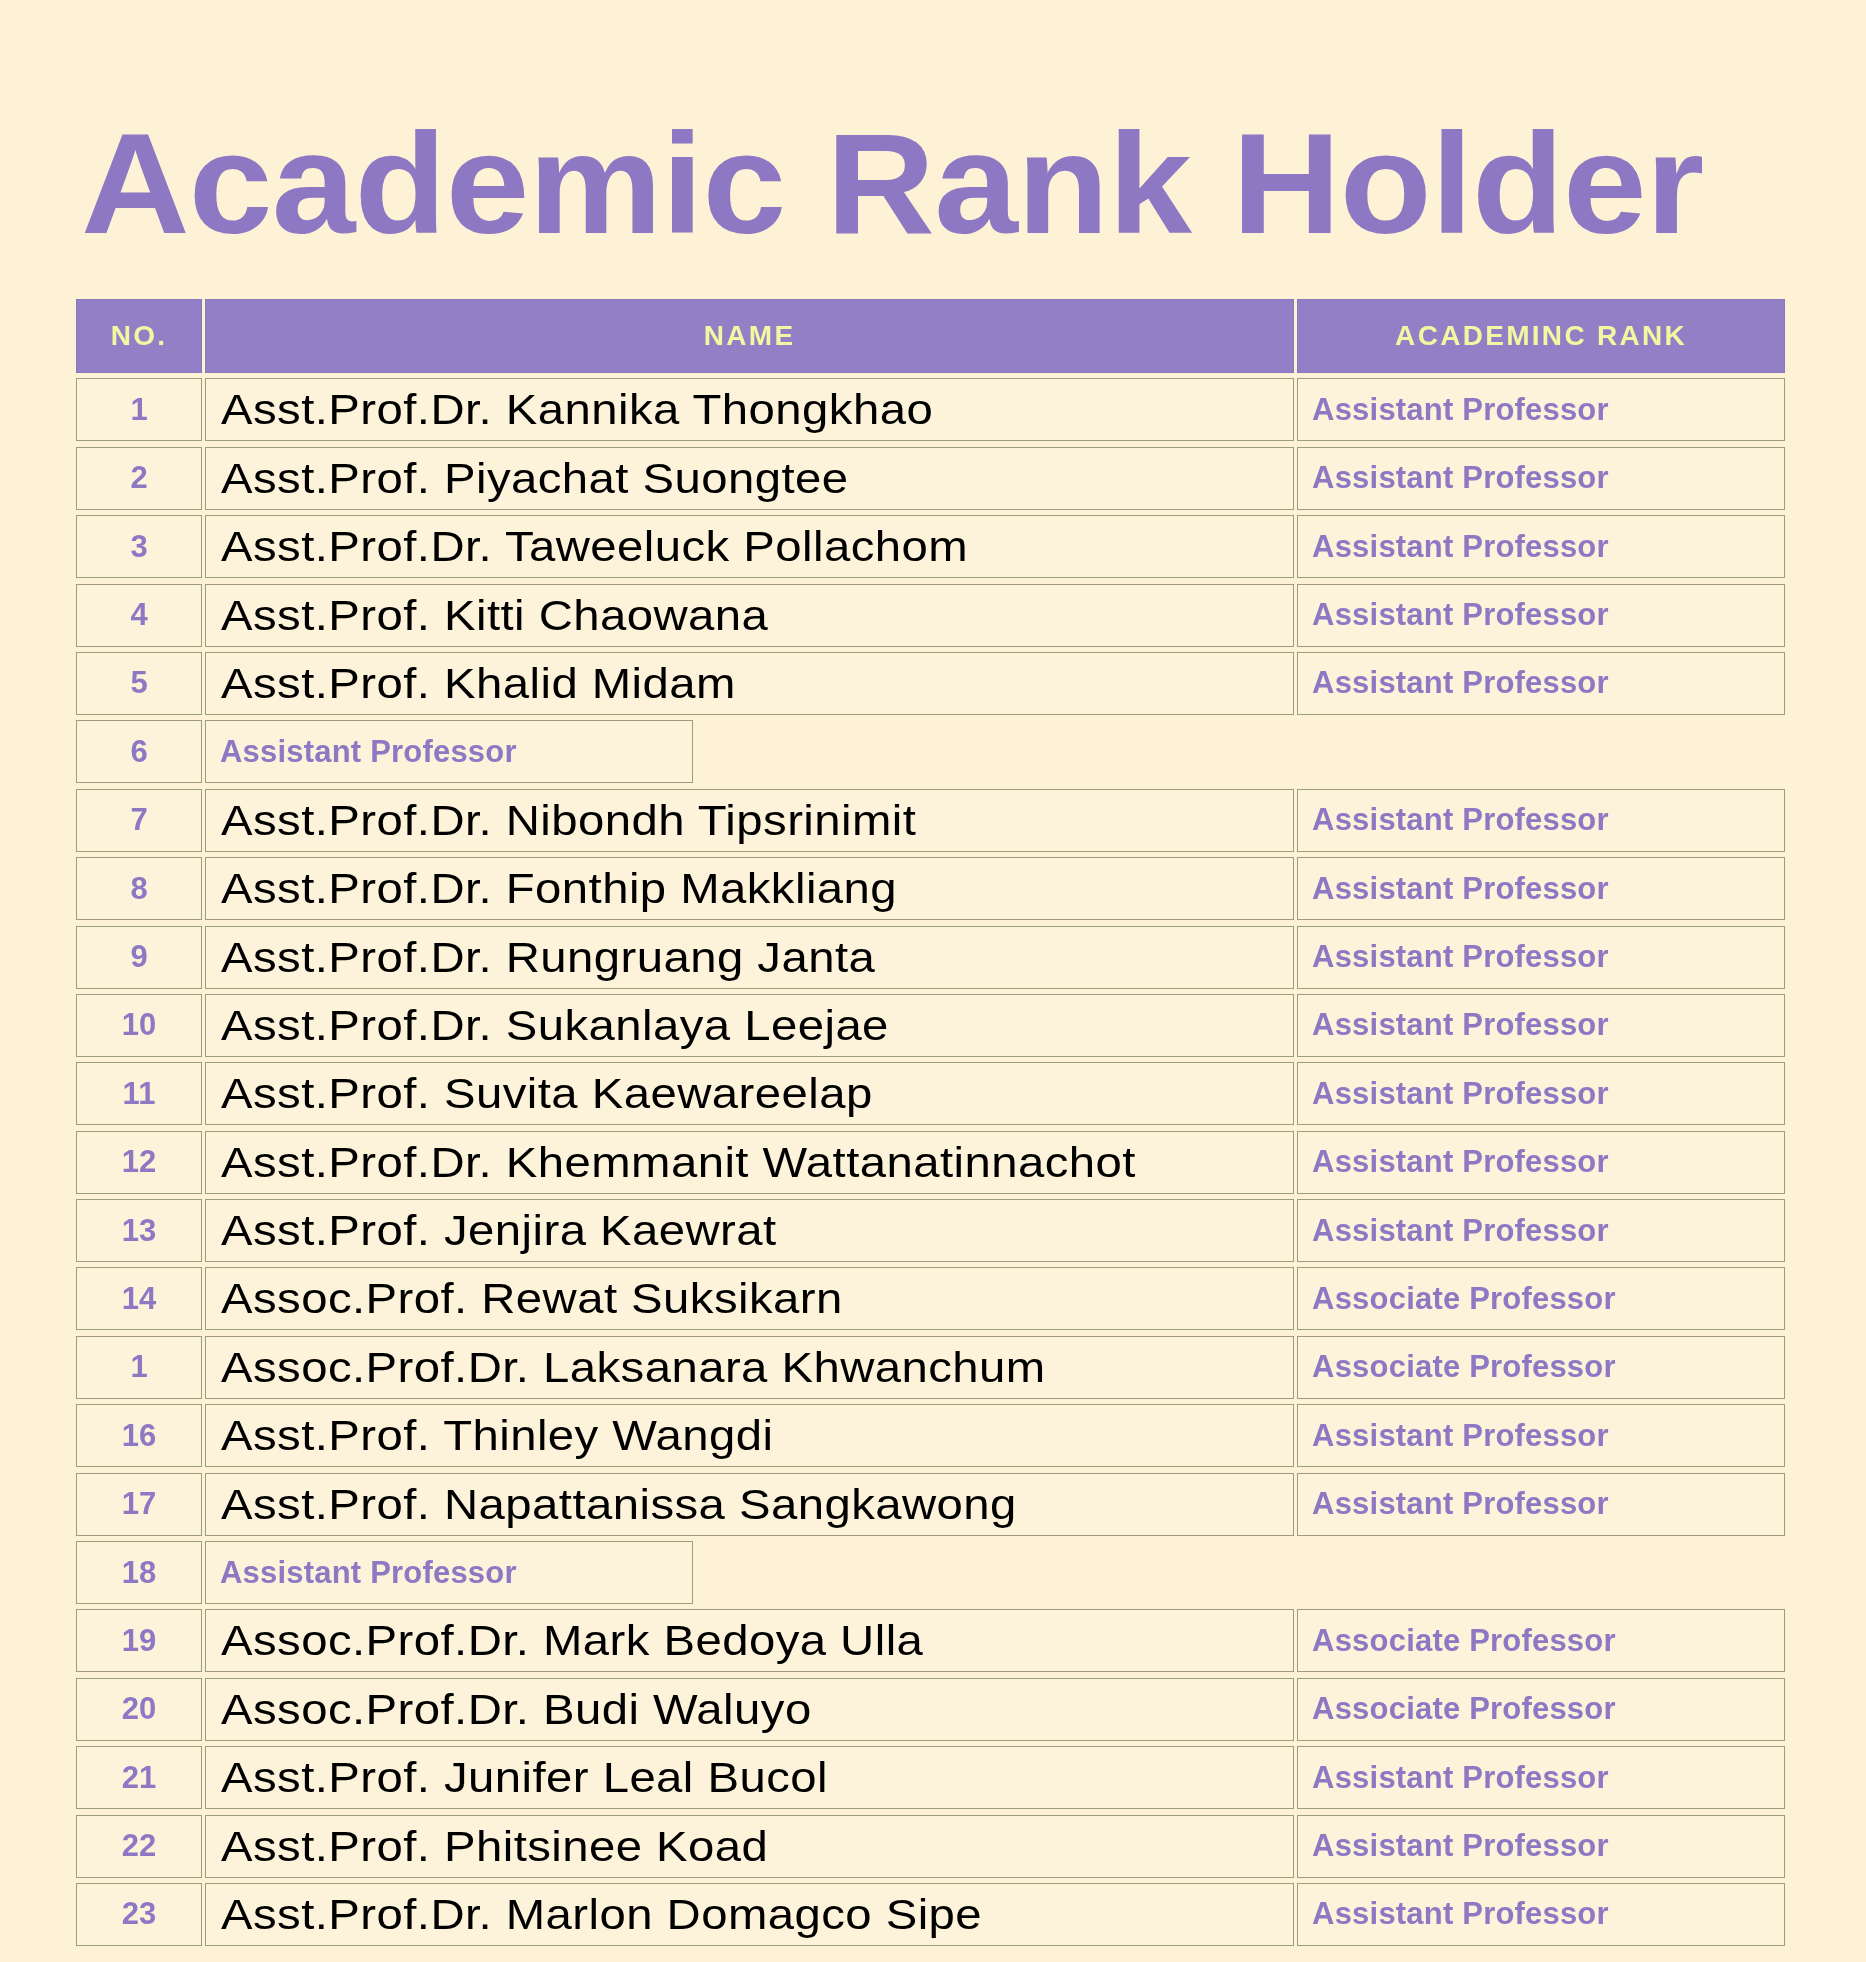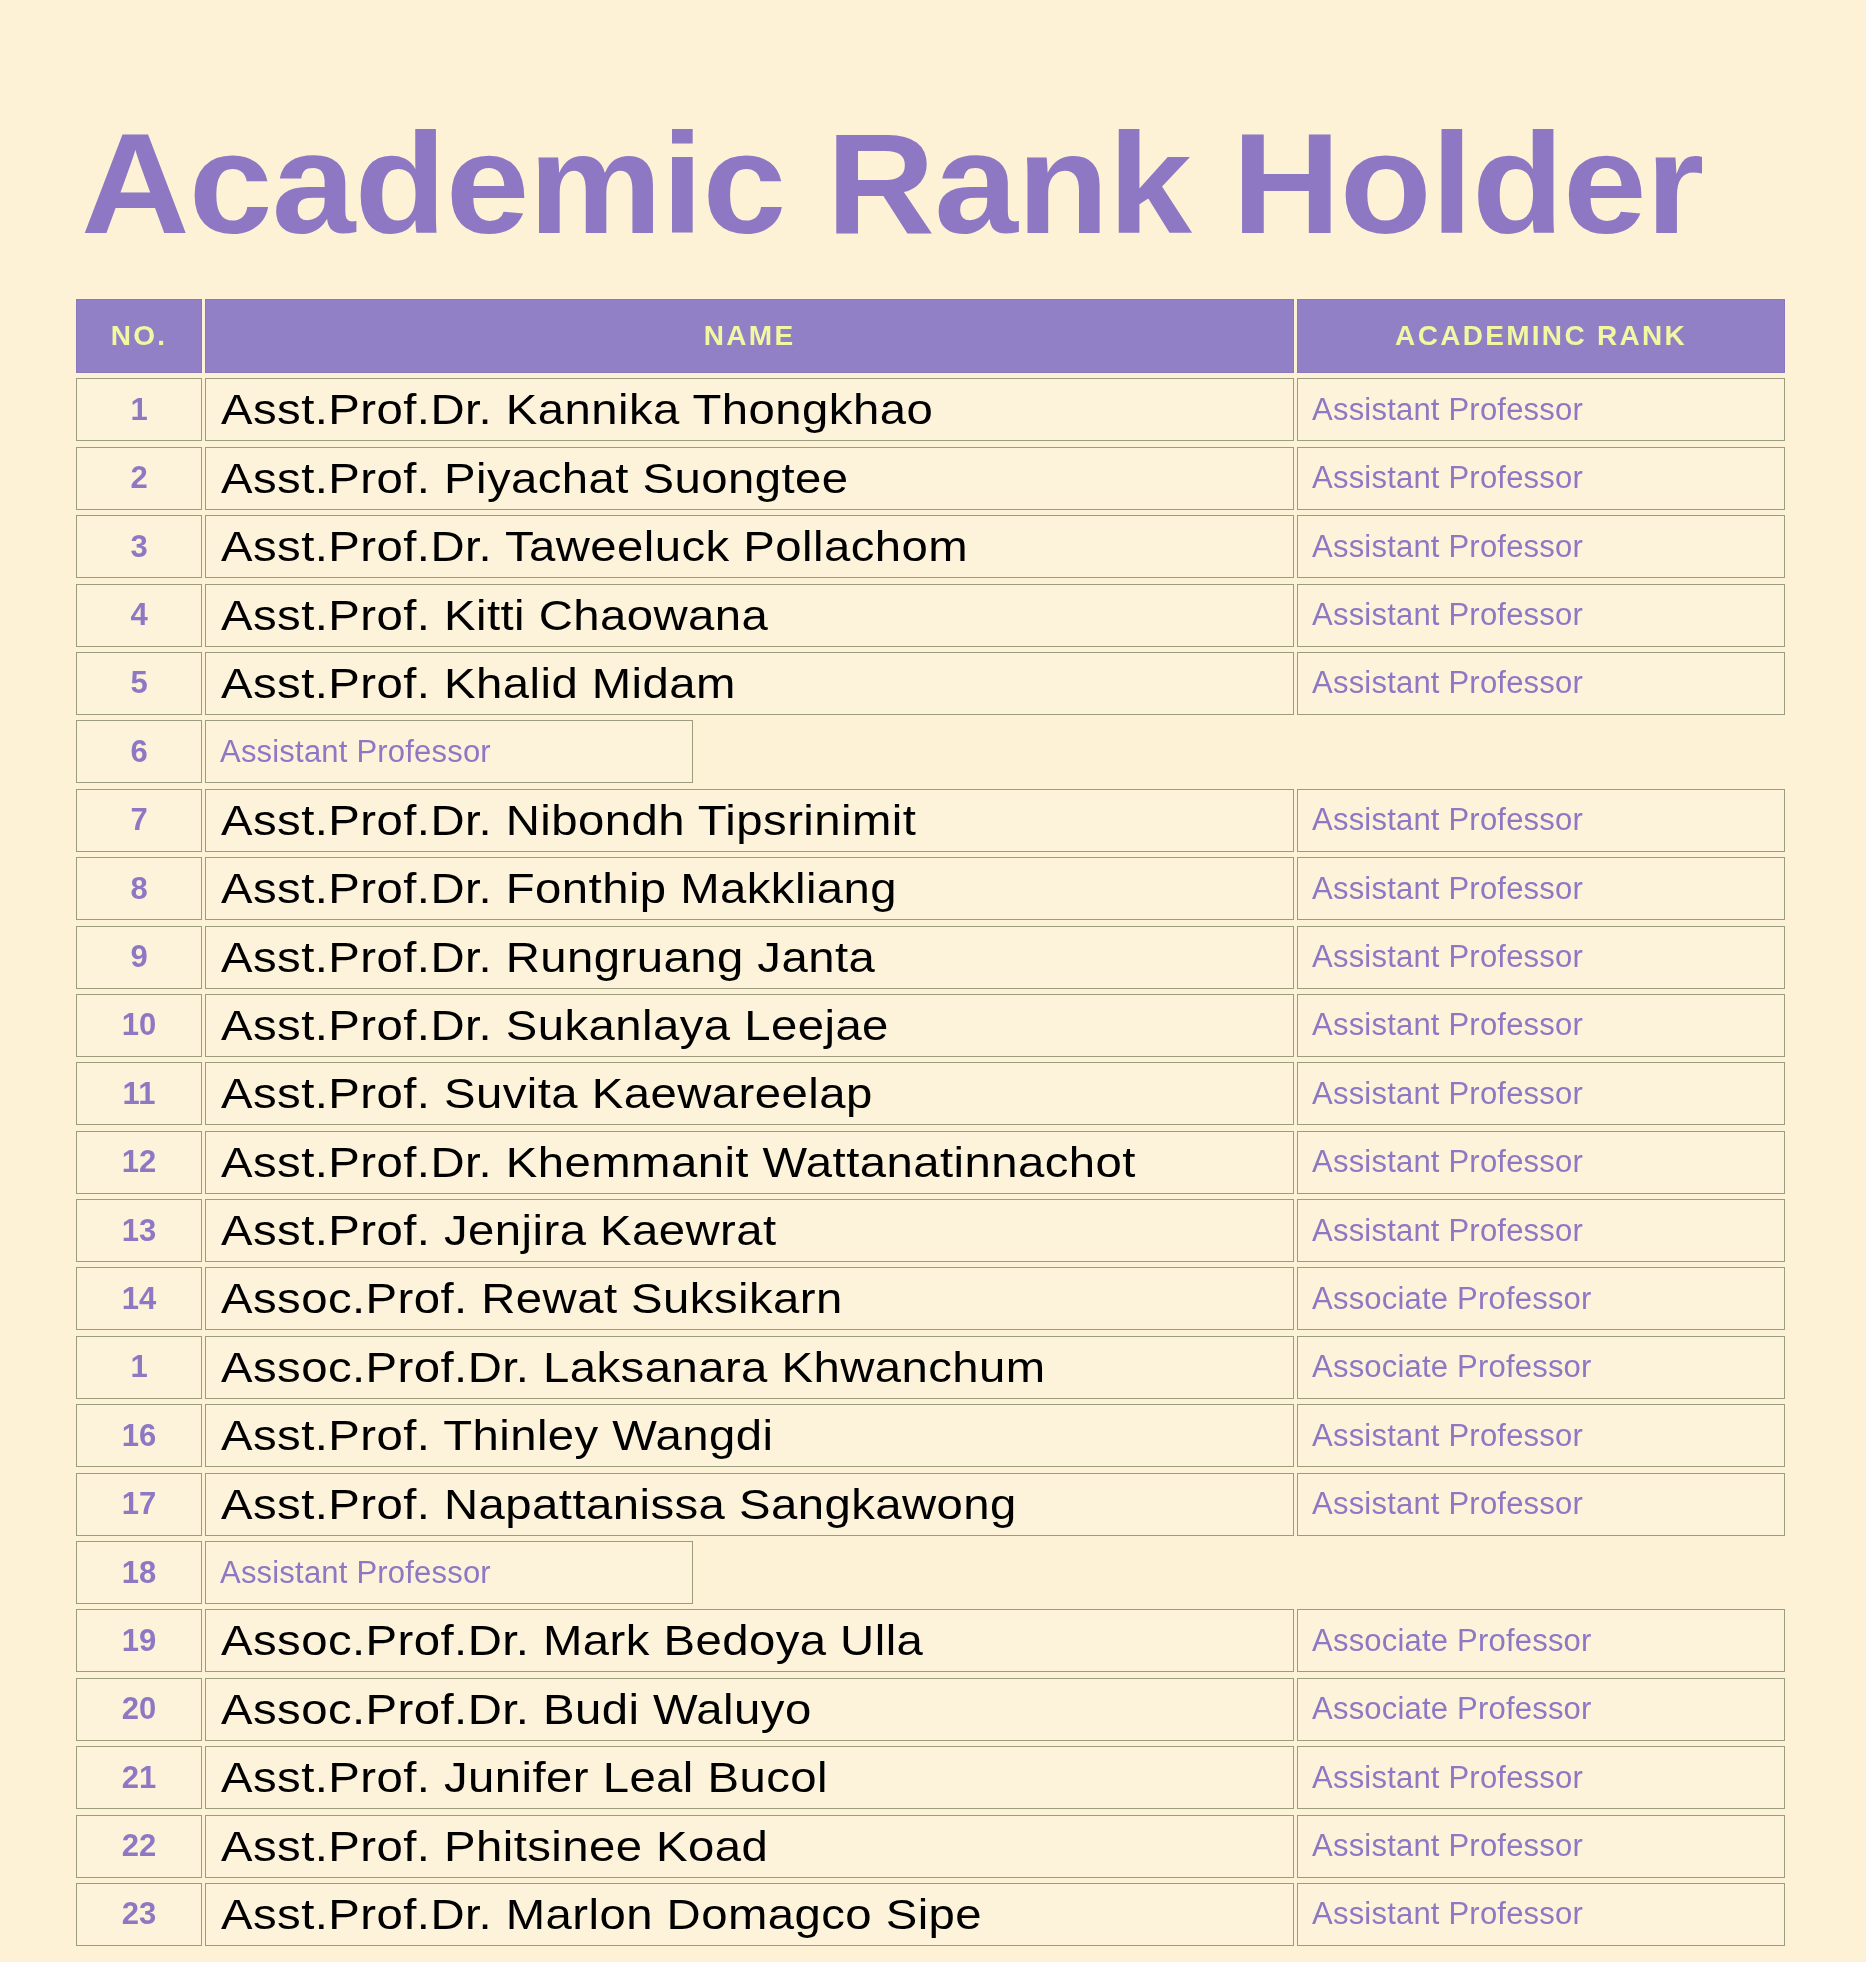--- a/index.html
+++ b/index.html
@@ -100,21 +100,21 @@
     white-space: nowrap;
   }
   .body-row .c-name .nm {
     display: inline-block;
     transform: scaleX(1.1);
     transform-origin: left center;
   }
   .body-row .c-rank {
     padding-left: 14px;
     color: #8e78c4;
-    font-weight: normal;
+    font-weight: bold;
     font-size: 31px;
     letter-spacing: 0.2px;
     white-space: nowrap;
   }
 </style>
 </head>
 <body>
 
 <div class="page">
 

